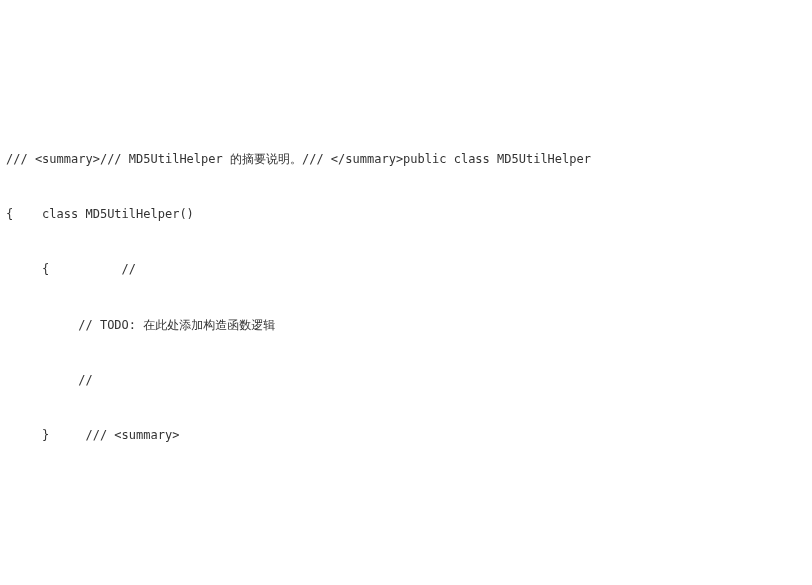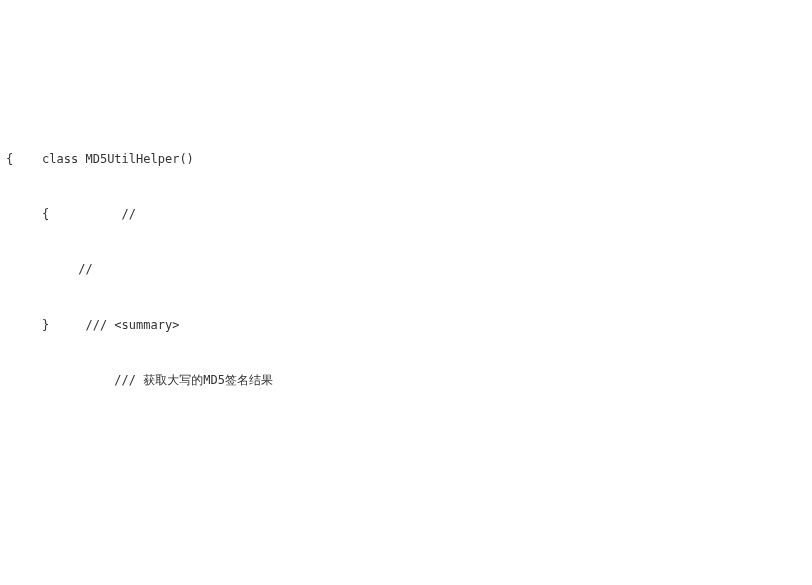--- a/index.html
+++ b/index.html
@@ -16,25 +16,26 @@
     .code-line {
       display: block;
     }
   </style>
 </head>
 <body>
 
 
 
 <div>
+<span class="code-line">/// &lt;summary&gt;/// MD5UtilHelper 的摘要说明。/// &lt;/summary&gt;public class MD5UtilHelper</span>
 <span class="code-line">{    class MD5UtilHelper()</span>
 <span class="code-line">     {          //</span>
+<span class="code-line">          // TODO: 在此处添加构造函数逻辑</span>
 <span class="code-line">          //</span>
 <span class="code-line">     }     /// &lt;summary&gt;</span>
-<span class="code-line">               /// 获取大写的MD5签名结果</span>
 
 
 
 
 
 
 
 
 
 

